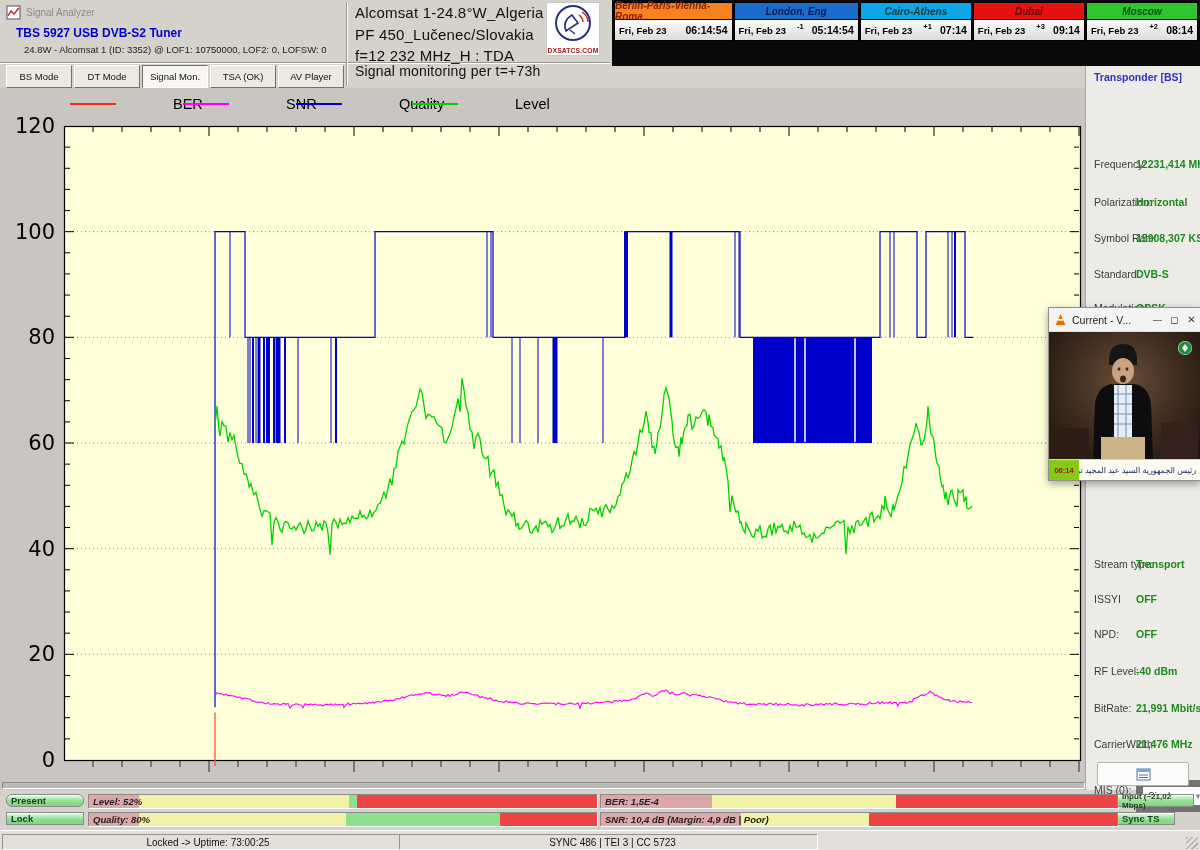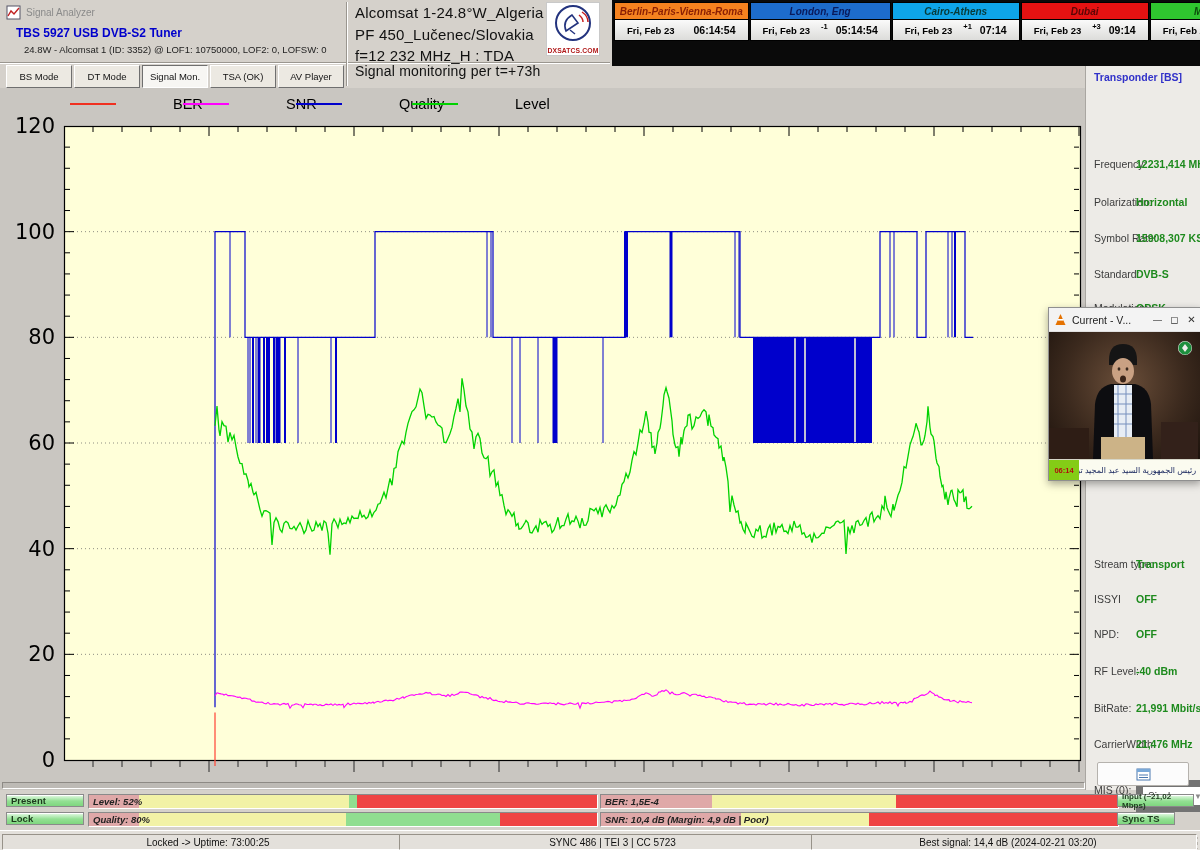--- a/index.html
+++ b/index.html
@@ -24,21 +24,21 @@
   .vrule{width:1px;background:#9a968f;box-shadow:1px 0 0 #fff;}
   
   .logo-box{width:52px;height:52px;background:#fff;border:1px solid #c9c9c9;text-align:center;}
   .logo-text{font-size:6.8px;font-weight:bold;color:#b01818;letter-spacing:.1px;}
   
   #clock-strip{left:612px;top:0;width:588px;height:66px;background:#0a0a0a;}
   .clock{flex:1;border:1px solid #000;margin-right:1px;}
   .clock-head{height:16px;font-size:10px;font-weight:bold;font-style:italic;
     display:flex;align-items:center;justify-content:center;border-bottom:1px solid #000;}
   .clock-body{height:20px;background:linear-gradient(#fafafa,#dcdcda);color:#000;
-    display:flex;align-items:center;padding:0 12px;gap:8px;}
+    display:flex;align-items:center;padding:0 4px;gap:8px;}
   .clock-date{font-size:9.5px;font-weight:bold;white-space:nowrap;}
   .clock-off{font-size:7.5px;font-weight:bold;margin-left:3px;position:relative;top:-4px;}
   .clock-time{font-size:10.5px;font-weight:bold;margin-left:auto;white-space:nowrap;}
   
   #chart-panel{left:0;top:88px;width:1085px;height:702px;background:#c9c6c1;}
   .legend-item{position:absolute;top:8px;display:flex;align-items:center;gap:44px;}
   .legend-line{display:inline-block;width:46px;height:0;border-top-width:2px;border-top-style:solid;margin-right:13px;}
   .legend-label{font-size:14.5px;color:#000;}
   #chart-groove{left:2px;top:694px;width:1081px;height:5px;background:#bdbab5;
     border:1px solid;border-color:#8d8a85 #fff #fff #8d8a85;}
@@ -445,21 +445,21 @@
       </g>
     </svg>
   </div>
   <div id="video-ticker">
     <div id="ticker-chip">06:14</div>
     <div id="ticker-text" dir="rtl">رئيس الجمهورية السيد عبد المجيد تبون</div>
   </div>
 </div>
 
 <div id="bars">
-    <div class="pill abs" style="left: 6px; top: 794px; width: 78px; font-size: 9.5px;">Present</div>
+    <div class="pill abs" style="left: 6px; top: 794px; width: 78px; font-size: 9.5px; border-radius: 6px;">Present</div>
     <div class="zonebar" style="left: 88px; top: 794px; width: 508px;">
       <div class="zoneseg" style="left: 0px; width: 50px; background: rgb(223, 168, 168);"></div>
       <div class="zoneseg" style="left: 50px; width: 210px; background: rgb(242, 242, 166);"></div>
       <div class="zoneseg" style="left: 260px; width: 8px; background: rgb(144, 222, 144);"></div>
       <span class="zonelabel">Level: 52%</span>
     </div>
     <div class="zonebar" style="left: 600px; top: 794px; width: 517px;">
       <div class="zoneseg" style="left: 0px; width: 111px; background: rgb(223, 168, 168);"></div>
       <div class="zoneseg" style="left: 111px; width: 184px; background: rgb(242, 242, 166);"></div>
       <span class="zonelabel">BER: 1,5E-4</span>
@@ -477,14 +477,13 @@
       <div class="zoneseg" style="left: 140px; width: 128px; background: rgb(242, 242, 166);"></div>
       <span class="zonelabel">SNR: 10,4 dB (Margin: 4,9 dB | Poor)</span>
     </div>
     <div class="pill abs" style="left: 1117px; top: 812px; width: 58px; font-size: 9.5px;">Sync TS</div>
   </div>
 
 <div class="abs" id="status-strip">
   <div class="grip"></div>
 <div class="status-cell" style="left: 2px; width: 394px;">Locked -&gt; Uptime: 73:00:25</div>
     <div class="status-cell" style="left: 399px; width: 409px;">SYNC 486 | TEI 3 | CC 5723</div>
-    <div class="status-cell" style="left: 811px; width: 376px;">Best signal: 14,4 dB (2024-02-21 03:20)</div>
   </div>
 
 </body></html>

